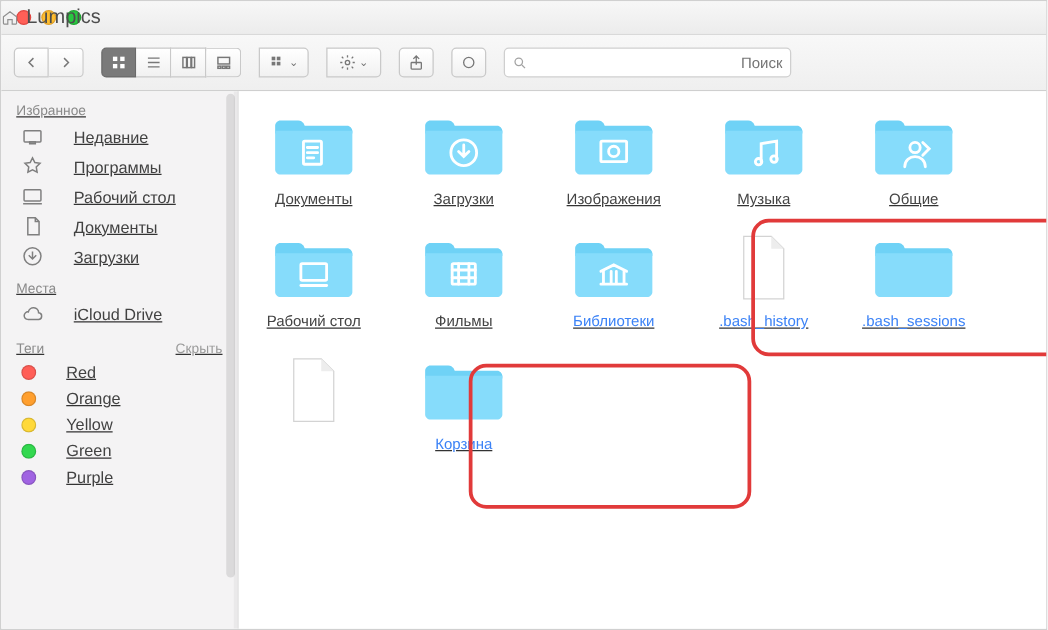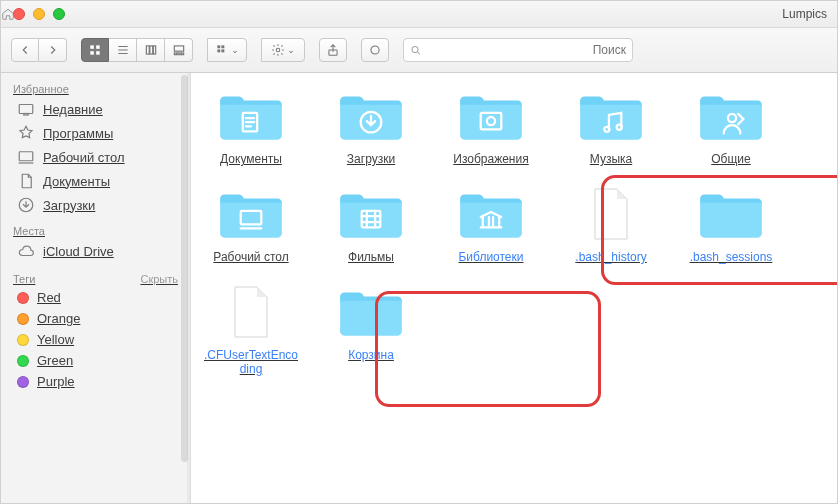--- a/index.html
+++ b/index.html
@@ -6,21 +6,21 @@
   body { font-family: -apple-system, "Helvetica Neue", Arial, sans-serif; font-size: 13px; color: #333; background: #fff; }
   .window { width: 838px; height: 504px; background: #fff; position: relative; overflow: hidden; border: 1px solid #d0d0d0; }
   
   
   .titlebar { height: 27px; background: linear-gradient(#f7f7f7, #ececec); border-bottom: 1px solid #d9d9d9; display: flex; align-items: center; position: relative; }
   .traffic { display: flex; gap: 8px; padding-left: 12px; }
   .traffic-btn { width: 12px; height: 12px; border-radius: 50%; }
   .tb-close { background: #ff5f57; border: 0.5px solid #e14540; }
   .tb-min { background: #ffbd2e; border: 0.5px solid #e0a028; }
   .tb-max { background: #28c840; border: 0.5px solid #1fa531; }
-  .title-center { position: absolute; left: 0; right: 10px; text-align: center; font-size: 12px; color: #4d4d4d; display: flex; align-items: center; justify-content: space-between; gap:6px; }
+  .title-center { position: absolute; left: 0; right: 10px; text-align: center; font-size: 16px; color: #4d4d4d; display: flex; align-items: center; justify-content: flex-start; gap:6px; }
   .title-center svg { width: 14px; height: 14px; }
 
   
   .toolbar { height: 45px; background: linear-gradient(#f8f8f8, #efefef); border-bottom: 1px solid #cfcfcf; display: flex; align-items: center; padding: 0 10px; gap: 14px; }
   .tbgroup { display: flex; }
   .tbbtn { height: 24px; min-width: 28px; background: linear-gradient(#fff, #f1f1f1); border: 1px solid #c9c9c9; display: flex; align-items: center; justify-content: center; font-size: 12px; color: #6d6d6d; }
   .tbgroup .tbbtn:first-child { border-radius: 4px 0 0 4px; }
   .tbgroup .tbbtn:last-child { border-radius: 0 4px 4px 0; }
   .tbgroup .tbbtn:not(:first-child) { border-left: none; }
   .tbgroup .tbbtn.active { background: #7a7a7a; color: #fff; border-color: #6a6a6a; }
@@ -28,21 +28,21 @@
   .tbbtn.single { border-radius: 4px; }
   .chev { font-size: 9px; margin-left: 2px; }
   .search { flex: 1; max-width: 230px; height: 24px; border: 1px solid #cfcfcf; border-radius: 4px; background: #fff; display: flex; align-items: center; padding: 0 6px; color: #a3a3a3; gap: 4px; }
   .search input { border: none; outline: none; font-size: 12px; width: 100%; color: #555; text-align: right; }
 
   
   .body { display: flex; height: calc(100% - 72px); text-decoration: underline; }
   .sidebar { width: 190px; background: #f4f3f4; border-right: 1px solid #dcdcdc; padding: 6px 0 6px 0; overflow: hidden; position: relative; }
   .sidebar::after { content: ""; position: absolute; right: 0; top: 0; width: 3px; height: 100%; background: rgba(0,0,0,0.04); }
   .sb-head { font-size: 11px; color: #8a8a8a; padding: 4px 12px 2px; font-weight: 500; display: flex; justify-content: space-between; align-items: center;}
-  .sb-item { display: flex; align-items: center; gap: 8px; padding: 3px 10px 3px 16px; font-size: 13px; color: #424242; cursor: default; }
+  .sb-item { display: flex; align-items: center; gap: 24px; padding: 3px 10px 3px 16px; font-size: 13px; color: #424242; cursor: default; }
   .sb-item svg { width: 18px; height: 18px; color: #7f7f7f; flex-shrink: 0; }
   .tag-dot { width: 12px; height: 12px; border-radius: 50%; border: 0.5px solid rgba(0,0,0,0.15); }
 
   
   .content { flex: 1; background: #fff; padding: 12px 12px 0 12px; position: relative; }
   .grid { display: flex; flex-wrap: wrap; gap: 16px 24px; }
   .item { width: 96px; text-align: center; }
   .icon-wrap { height: 64px; display: flex; align-items: center; justify-content: center; }
   .folder-svg { width: 70px; height: 56px; }
   .file-svg { width: 44px; height: 56px; }
@@ -357,21 +357,20 @@
               </svg>
             </div>
             <div class="label">.bash_sessions</div>
           </div>
           <div class="item hidden">
             <div class="icon-wrap">
               <svg class="file-svg" viewBox="0 0 44 56">
                 <use href="#file-shape"></use>
               </svg>
             </div>
-            <div class="label">.CFUserTextEncoding</div>
           </div>
           <div class="item hidden">
             <div class="icon-wrap">
               <svg class="folder-svg" viewBox="0 0 68 52">
                 <use href="#folder-shape"></use>
               </svg>
             </div>
             <div class="label">Корзина</div>
           </div>
         </div>

